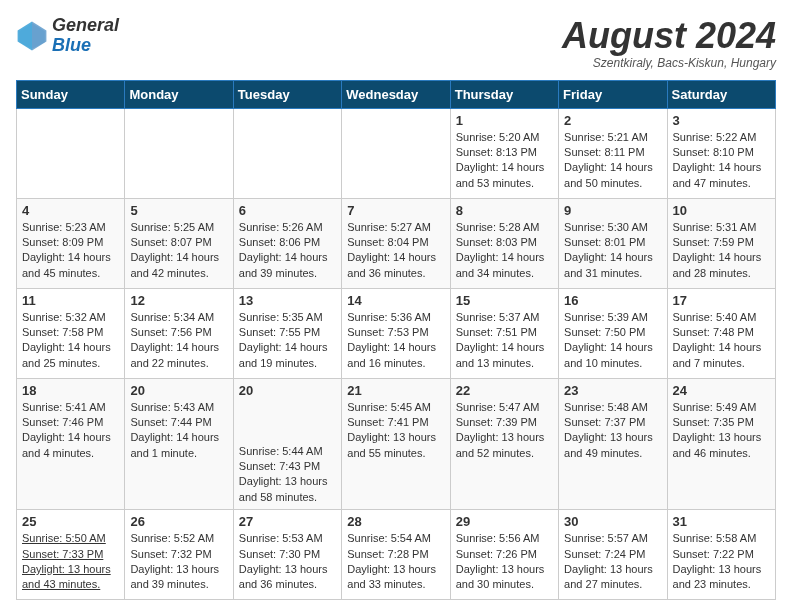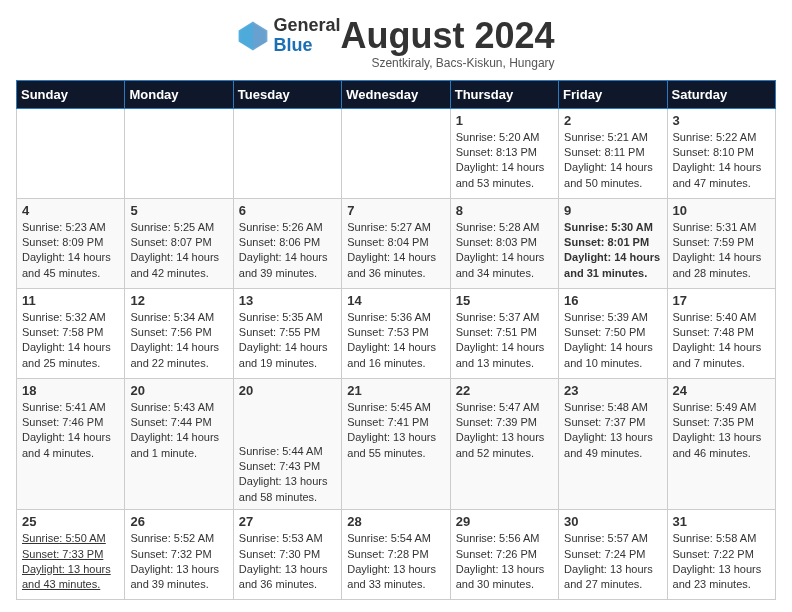--- a/index.html
+++ b/index.html
@@ -5,23 +5,24 @@
     * { box-sizing: border-box; margin: 0; padding: 0; }
     body {
       font-family: Arial, sans-serif;
       background: #fff;
       width: 792px;
       min-height: 612px;
       padding: 16px;
     }
     .header-area {
       display: flex;
-      justify-content: center;
+      justify-content: space-between;
       align-items: flex-start;
       margin-bottom: 10px;
+      font-style: italic;
     }
     .logo {
       display: flex;
       align-items: center;
       gap: 4px;
     }
     .logo-text {
       font-size: 18px;
       font-weight: bold;
       line-height: 1.1;
@@ -44,21 +45,21 @@
     .location {
       font-size: 12px;
       color: #555;
     }
     .calendar {
       width: 100%;
       border-collapse: collapse;
       font-size: 11px;
     }
     .calendar th {
-      background: #0f172a;
+      background: #0c4a6e;
       color: #fff;
       padding: 6px 4px;
       text-align: left;
       font-size: 13px;
       font-weight: bold;
       border: 1px solid #2a7abf;
     }
     .calendar td {
       border: 1px solid #ccc;
       padding: 4px 5px;
@@ -177,21 +178,21 @@
         </td>
         <td>
           <div class="day-num">8</div>
           <div class="day-info" style="white-space: pre-line;">Sunrise: 5:28 AM
 Sunset: 8:03 PM
 Daylight: 14 hours
 and 34 minutes.</div>
         </td>
         <td>
           <div class="day-num">9</div>
-          <div class="day-info" style="white-space: pre-line; font-weight: bold;">Sunrise: 5:30 AM
+          <div class="day-info" style="white-space: pre-line;">Sunrise: 5:30 AM
 Sunset: 8:01 PM
 Daylight: 14 hours
 and 31 minutes.</div>
         </td>
         <td>
           <div class="day-num">10</div>
           <div class="day-info" style="white-space: pre-line;">Sunrise: 5:31 AM
 Sunset: 7:59 PM
 Daylight: 14 hours
 and 28 minutes.</div>

